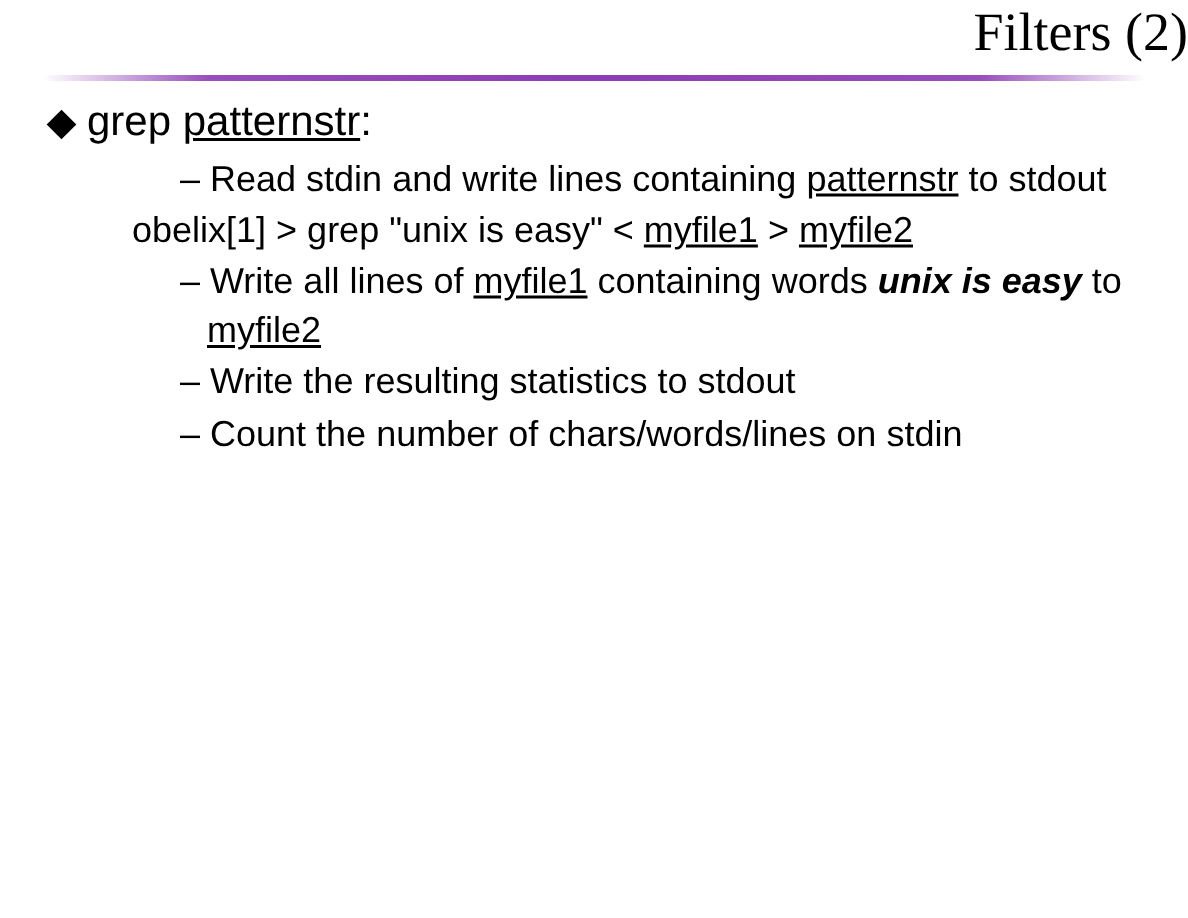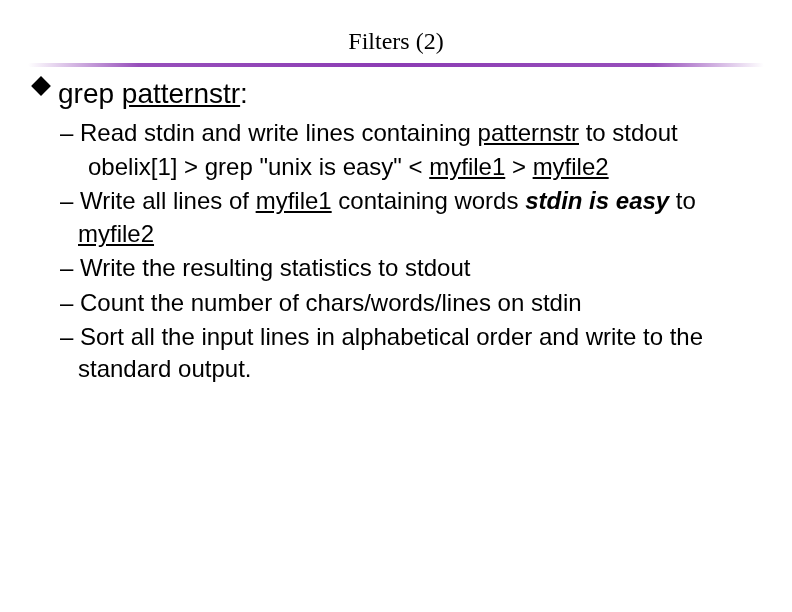--- a/index.html
+++ b/index.html
@@ -6,42 +6,41 @@
   body {
     width: 792px;
     height: 612px;
     background: #fff;
     font-family: Arial, Helvetica, sans-serif;
     color: #000;
     position: relative;
   }
   .title {
     font-family: "Times New Roman", Times, serif;
-    font-size: 24px;
-    text-align: center;
-    padding-top: 28px;
+    font-size: 36px;
+    text-align: right;
     padding-bottom: 8px;
   }
   .divider {
     height: 4px;
     margin: 0 28px 10px 28px;
     background: linear-gradient(to right,
       rgba(140,60,180,0) 0%,
       rgba(140,60,180,0.9) 15%,
       rgba(140,60,180,1) 50%,
       rgba(140,60,180,0.9) 85%,
       rgba(140,60,180,0) 100%);
     border-radius: 2px;
   }
   .content {
     padding: 0 32px 0 32px;
   }
   .bullet-row {
     display: flex;
-    align-items: flex-start;
+    align-items: center;
     margin-top: 4px;
     margin-bottom: 6px;
   }
   .diamond {
     display: inline-block;
     width: 14px;
     height: 14px;
     background: #000;
     transform: rotate(45deg);
     margin-right: 10px;
@@ -50,21 +49,21 @@
     position: relative;
     top: 2px;
   }
   .bullet-text {
     font-size: 28px;
     line-height: 1.2;
   }
   .sub {
     font-size: 24px;
     line-height: 1.35;
-    margin-left: 28px;
+    margin-left: 88px;
     text-indent: -18px;
     padding-left: 18px;
     margin-bottom: 2px;
   }
   .sub-plain {
     font-size: 24px;
     line-height: 1.35;
     margin-left: 56px;
     margin-bottom: 2px;
   }
@@ -85,27 +84,24 @@
       <span>grep </span><span class="u">patternstr</span><span>:</span>
     </span>
   </div>
   <div class="sub">
     <span>– Read stdin and write lines containing </span><span class="u">patternstr</span><span> to stdout</span>
   </div>
   <div class="sub-plain">
     <span>obelix[1] &gt; grep "unix is easy"  &lt; </span><span class="u">myfile1</span><span>  &gt; </span><span class="u">myfile2</span>
   </div>
   <div class="sub">
-    <span>– Write all lines of </span><span class="u">myfile1</span><span> containing words </span><span class="bi">stdin is easy</span><span> to </span><span class="u">myfile2</span>
+    <span>– Write all lines of </span><span class="u">myfile1</span><span> containing words </span><span class="bi">unix is easy</span><span> to </span><span class="u">myfile2</span>
   </div>
 
   <div class="sub">
     <span>– Write the resulting statistics to stdout</span>
   </div>
   <div class="sub">
     <span>– Count the number of chars/words/lines on stdin</span>
   </div>
 
-  <div class="sub">
-    <span>– Sort all the input lines in alphabetical order and write to the standard output.</span>
-  </div>
 
 </div>
 
 </body></html>

